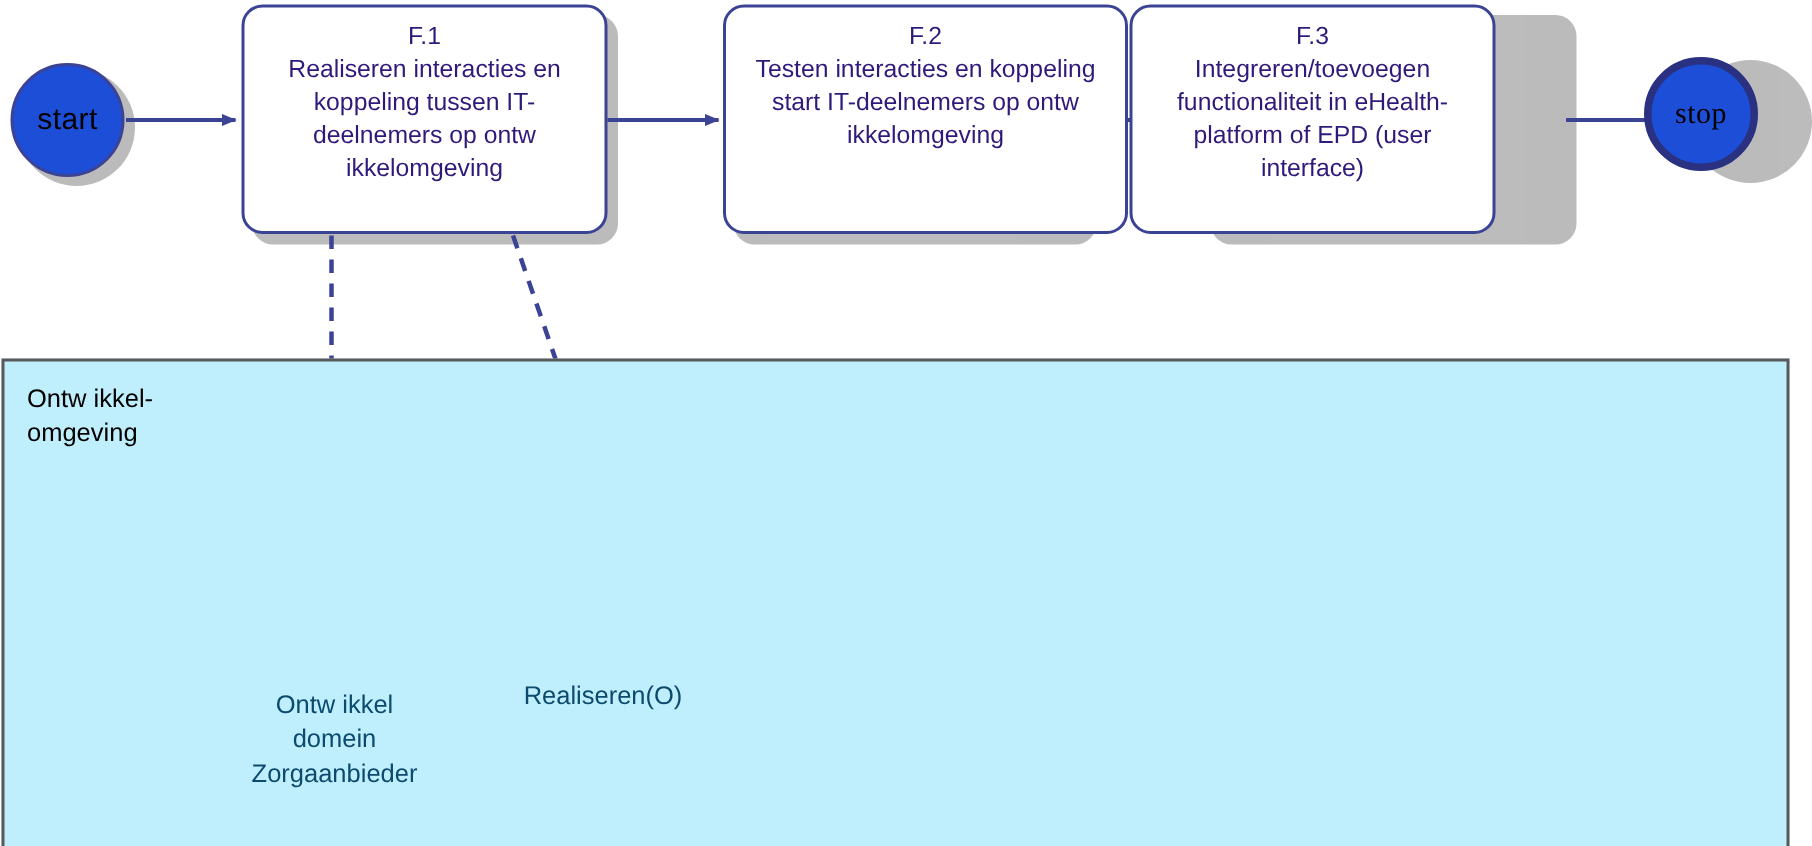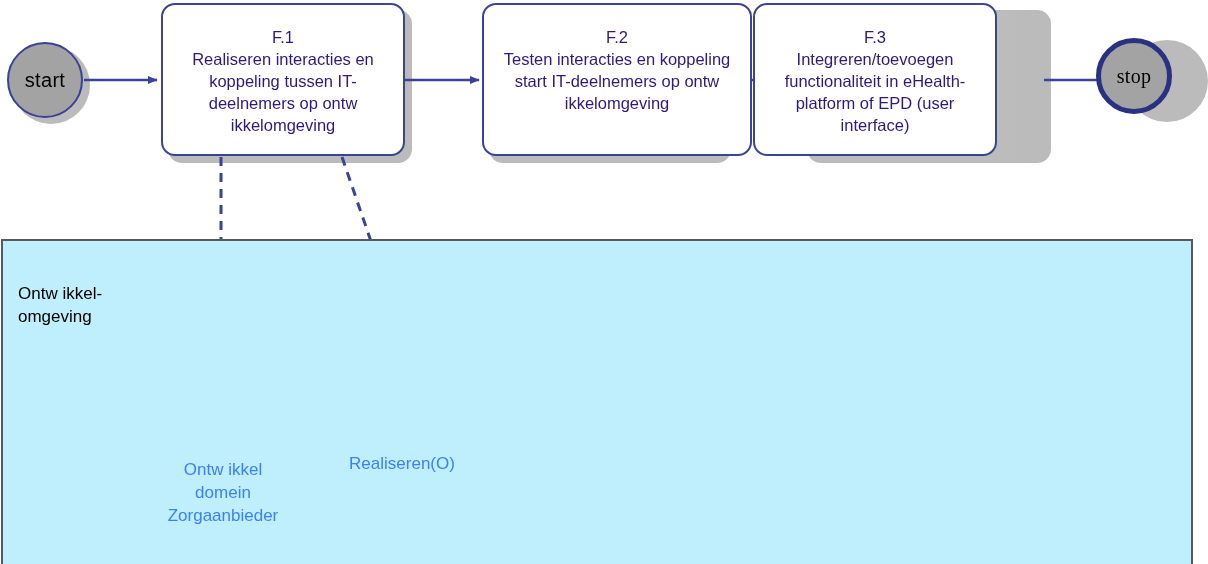--- a/index.html
+++ b/index.html
@@ -18,21 +18,21 @@
   #svg-layer {
     position: absolute;
     left: 0; top: 0;
     width: 1208px;
     height: 564px;
   }
   
   .terminator {
     position: absolute;
     border-radius: 50%;
-    background: #a3a3a3;
+    background: #1d4ed8;
     display: flex;
     align-items: center;
     justify-content: center;
     color: #000000;
     box-sizing: border-box;
     z-index: 4;
   }
   .terminator .term-label {
     font-size: 20px;
     line-height: 1;
@@ -54,21 +54,21 @@
   .process-box {
     position: absolute;
     background: #ffffff;
     border: 2.5px solid #3b4395;
     border-radius: 14px;
     box-sizing: border-box;
     display: flex;
     flex-direction: column;
     align-items: center;
     justify-content: flex-start;
-    padding-top: 21px;
+    padding-top: 8px;
     z-index: 4;
   }
   .process-box .p-id,
   .process-box .p-text {
     color: #2e1a7a;
     font-size: 16.5px;
     line-height: 22px;
     text-align: center;
     width: 100%;
     box-sizing: border-box;
@@ -88,26 +88,25 @@
     z-index: 1;
   }
   #env-label {
     position: absolute;
     left: 18px; top: 254px;
     color: #000000;
     font-size: 17px;
     line-height: 23px;
     z-index: 3;
     white-space: pre-line;
-    margin-top: 28px;
   }
   
   .artifact-label {
     position: absolute;
-    color: #3b82f6;
+    color: #0c4a6e;
     font-size: 17px;
     line-height: 23px;
     text-align: center;
     z-index: 3;
     white-space: pre-line;
   }
   #db-label { left: 125px; top: 458px; width: 196px; }
   #doc-label { left: 327px; top: 452px; width: 150px; }
 </style>
 </head>

